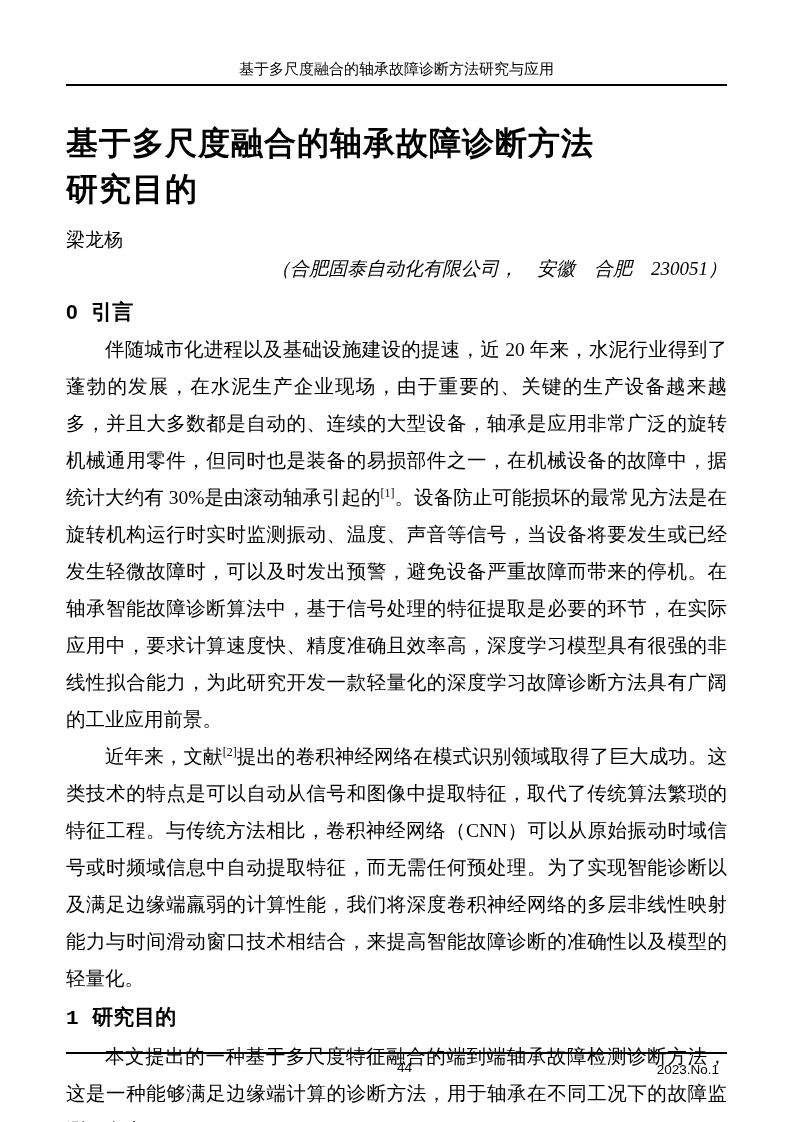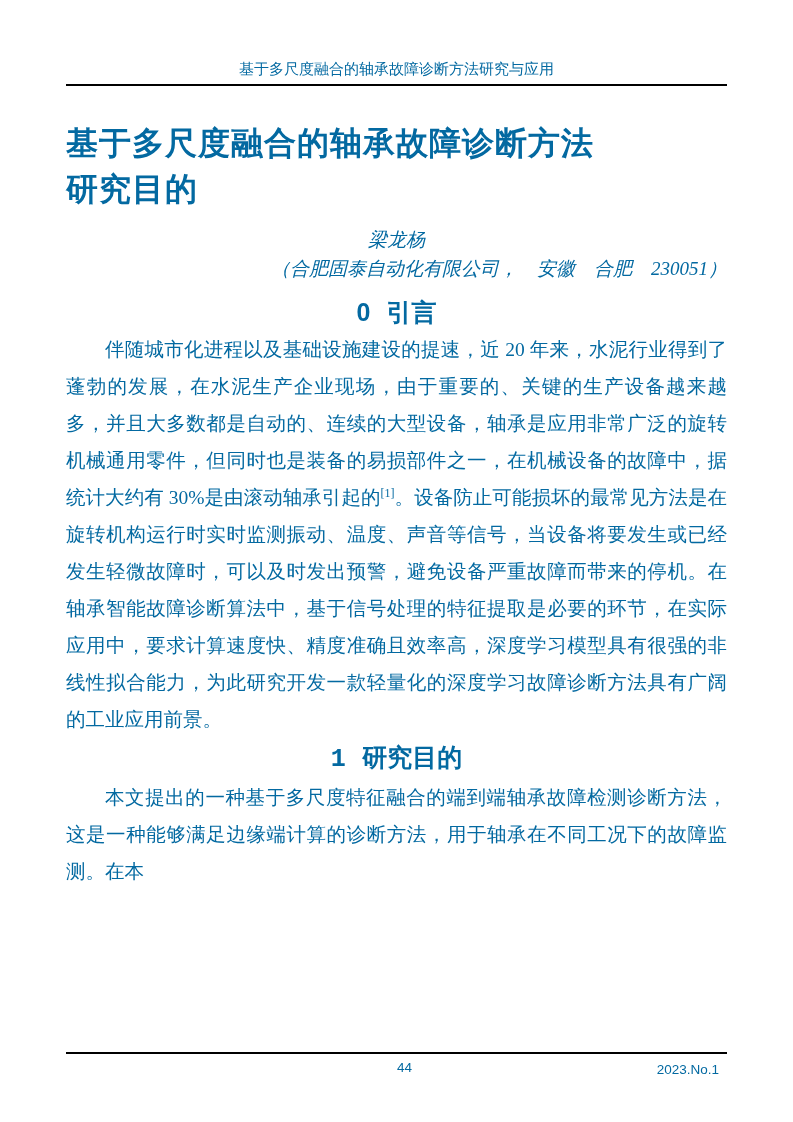--- a/index.html
+++ b/index.html
@@ -2,21 +2,21 @@
 <html><head>
 <meta charset="utf-8">
 <style>
   html, body { margin: 0; padding: 0; background: #e8e8e8; }
   .page {
     position: relative;
     width: 793px;
     height: 1122px;
     margin: 0 auto;
     background: #ffffff;
-    color: #0369a1;
+    color: #000000;
     font-family: "Liberation Serif", "DejaVu Serif", serif;
     overflow: hidden;
     box-sizing: border-box;
   }
   .content { margin: 0 66px; }
 
   .running-head {
     padding-top: 60px;
     text-align: center;
     font-size: 15px;
@@ -30,40 +30,38 @@
     font-weight: bold;
     font-size: 32px;
     line-height: 46px;
     letter-spacing: 1px;
     font-family: "Liberation Sans", "DejaVu Sans", sans-serif;
   }
   .title .tl { display: block; }
 
   .author {
     margin-top: 16px;
-    text-align: center;
+    text-align: left;
     font-size: 19px;
     line-height: 24px;
-    font-style: italic;
   }
   .affiliation {
     margin-top: 5px;
     text-align: right;
     font-size: 19px;
     line-height: 24px;
     font-style: italic;
   }
 
   .sec {
     margin: 18px 0 6px 0;
-    font-size: 25px;
+    font-size: 21px;
     line-height: 26px;
     font-weight: bold;
     font-family: "Liberation Sans", "DejaVu Sans", sans-serif;
-    text-align: center;
   }
   .sec.second { margin-top: 9px; font-family: Liberation Mono, monospace; }
   .sec-num { margin-right: 0.65em; }
 
   .body-p {
     margin: 0;
     font-size: 19.5px;
     line-height: 37px;
     text-align: justify;
     text-indent: 2em;
@@ -105,20 +103,21 @@
 
     <div class="author">梁龙杨</div>
     <div class="affiliation">（合肥固泰自动化有限公司，　安徽　合肥　230051）</div>
 
     <h2 class="sec">
       <span class="sec-num">0</span><span>引言</span>
     </h2>
 
     <p class="body-p first"><span>伴随城市化进程以及基础设施建设的提速，近 20 年来，水泥行业得到了蓬勃的发展，在水泥生产企业现场，由于重要的、关键的生产设备越来越多，并且大多数都是自动的、连续的大型设备，轴承是应用非常广泛的旋转机械通用零件，但同时也是装备的易损部件之一，在机械设备的故障中，据统计大约有 30%是由滚动轴承引起的</span><sup class="ref">[1]</sup><span>。设备防止可能损坏的最常见方法是在旋转机构运行时实时监测振动、温度、声音等信号，当设备将要发生或已经发生轻微故障时，可以及时发出预警，避免设备严重故障而带来的停机。在轴承智能故障诊断算法中，基于信号处理的特征提取是必要的环节，在实际应用中，要求计算速度快、精度准确且效率高，深度学习模型具有很强的非线性拟合能力，为此研究开发一款轻量化的深度学习故障诊断方法具有广阔的工业应用前景。</span></p>
 
+    <p class="body-p"><span>近年来，文献</span><sup class="ref">[2]</sup><span>提出的卷积神经网络在模式识别领域取得了巨大成功。这类技术的特点是可以自动从信号和图像中提取特征，取代了传统算法繁琐的特征工程。与传统方法相比，卷积神经网络（CNN）可以从原始振动时域信号或时频域信息中自动提取特征，而无需任何预处理。为了实现智能诊断以及满足边缘端羸弱的计算性能，我们将深度卷积神经网络的多层非线性映射能力与时间滑动窗口技术相结合，来提高智能故障诊断的准确性以及模型的轻量化。</span></p>
 
     <h2 class="sec second">
       <span class="sec-num">1</span><span>研究目的</span>
     </h2>
 
     <p class="body-p first">本文提出的一种基于多尺度特征融合的端到端轴承故障检测诊断方法，这是一种能够满足边缘端计算的诊断方法，用于轴承在不同工况下的故障监测。在本</p>
 
   </div>
 
   <div class="foot-rule"></div>

